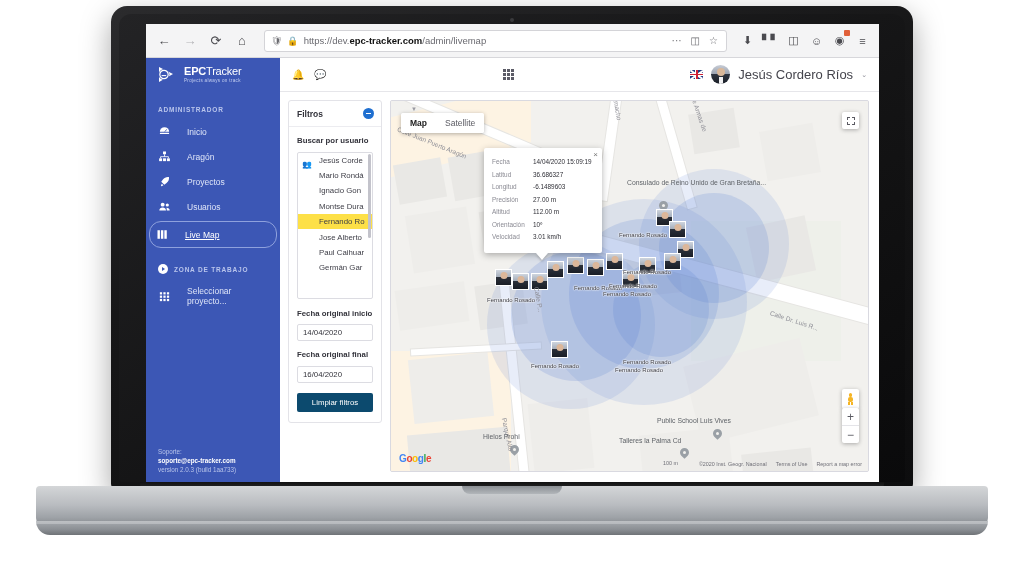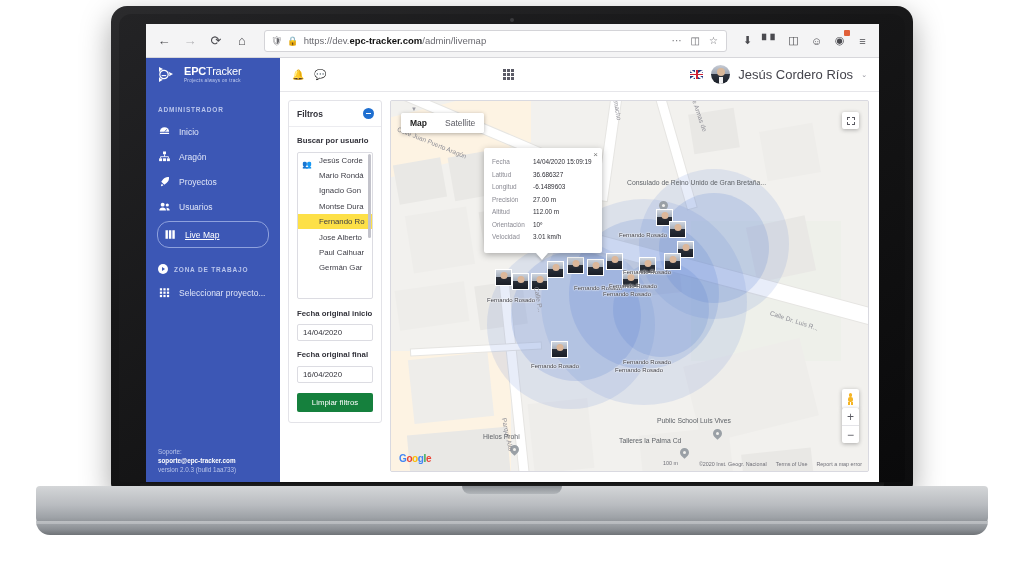--- a/index.html
+++ b/index.html
@@ -93,25 +93,25 @@
              flex-shrink:0; position:relative; }
   .logo-wrap { height:34px; display:flex; align-items:center; padding:0 10px; gap:6px; }
   .logo-mark { width:22px; height:22px; position:relative; flex-shrink:0; }
   .logo-txt { line-height:1; }
   .logo-txt .t1 { font-size:11px; color:#fff; letter-spacing:-.2px; }
   .logo-txt .t1 b { font-weight:bold; }
   .logo-txt .t2 { font-size:4.6px; color:#c2cdf0; letter-spacing:.3px; margin-top:2px; }
 
   .sect-title { font-size:6.5px; font-weight:bold; color:#b9c5ec; letter-spacing:.8px;
                 padding:14px 12px 6px; }
-  .nav-item { display:flex; align-items:center; gap:8px; padding:6px 12px;
+  .nav-item { display:flex; align-items:center; gap:16px; padding:6px 12px;
               font-size:8.5px; color:#dfe5f8; }
   .nav-item .ni { width:13px; height:13px; display:flex; align-items:center; justify-content:center;
                   color:#ffffff; }
-  .nav-item.active { margin:2px 11px; padding:6px 6px; border:1px solid #8ea1dd;
+  .nav-item.active { margin:2px 3px; padding:6px 6px; border:1px solid #8ea1dd;
                      border-radius:12px; }
   .nav-item.active .lbl { text-decoration:underline; color:#fff; }
   .sect-title.zona { display:flex; align-items:center; gap:6px; padding-left:12px; }
   .zona-ico { width:10px; height:10px; border-radius:50%; background:#fff;
               display:flex; align-items:center; justify-content:center; }
   .zona-ico::after { content:""; width:0; height:0; border-left:3px solid #3c57b5;
                      border-top:2.2px solid transparent; border-bottom:2.2px solid transparent;
                      margin-left:1px; }
   .support { position:absolute; bottom:8px; left:0; right:0; padding:0 12px; line-height:1.45; }
   .support .s1 { font-size:6.3px; color:#b7c3ea; }
@@ -165,21 +165,21 @@
   .userlist { border:1px solid #dcdce2; border-radius:2px; height:147px; overflow:hidden;
               position:relative; background:#fff; }
   .ulist-ico { position:absolute; left:4px; top:7px; font-size:8px; color:#b9b9c2; }
   .uitem { font-size:7.8px; color:#3d3d46; padding:3.2px 4px 3.2px 21px; white-space:nowrap;
            overflow:hidden; }
   .uitem.sel { background:#fde047; }
   .ul-scroll { position:absolute; right:1px; top:1px; width:3px; height:84px;
                background:#c3c3cb; border-radius:2px; }
   .f-input { border:1px solid #dcdce2; border-radius:2px; height:17px; display:flex;
              align-items:center; padding:0 5px; font-size:7.8px; color:#33333b; }
-  .clear-btn { margin-top:10px; background:#15803d; color:#fff; font-size:7.8px;
+  .clear-btn { margin-top:10px; background:#0c4a6e; color:#fff; font-size:7.8px;
                border:none; border-radius:2px; padding:5px 8px; width:100%;
                text-align:center; font-family:inherit; }
 
   
   .mapcard { flex:1; margin-left:8px; border:1px solid #d9d9e0; border-radius:2px;
              position:relative; overflow:hidden; background:#f1f0ed; min-width:0; }
   .mapcanvas { position:absolute; inset:0; background:#f2f1ee; }
 
   .blk { position:absolute; background:#e9e8e5; }
   .blk.l { background:#eeedea; }

